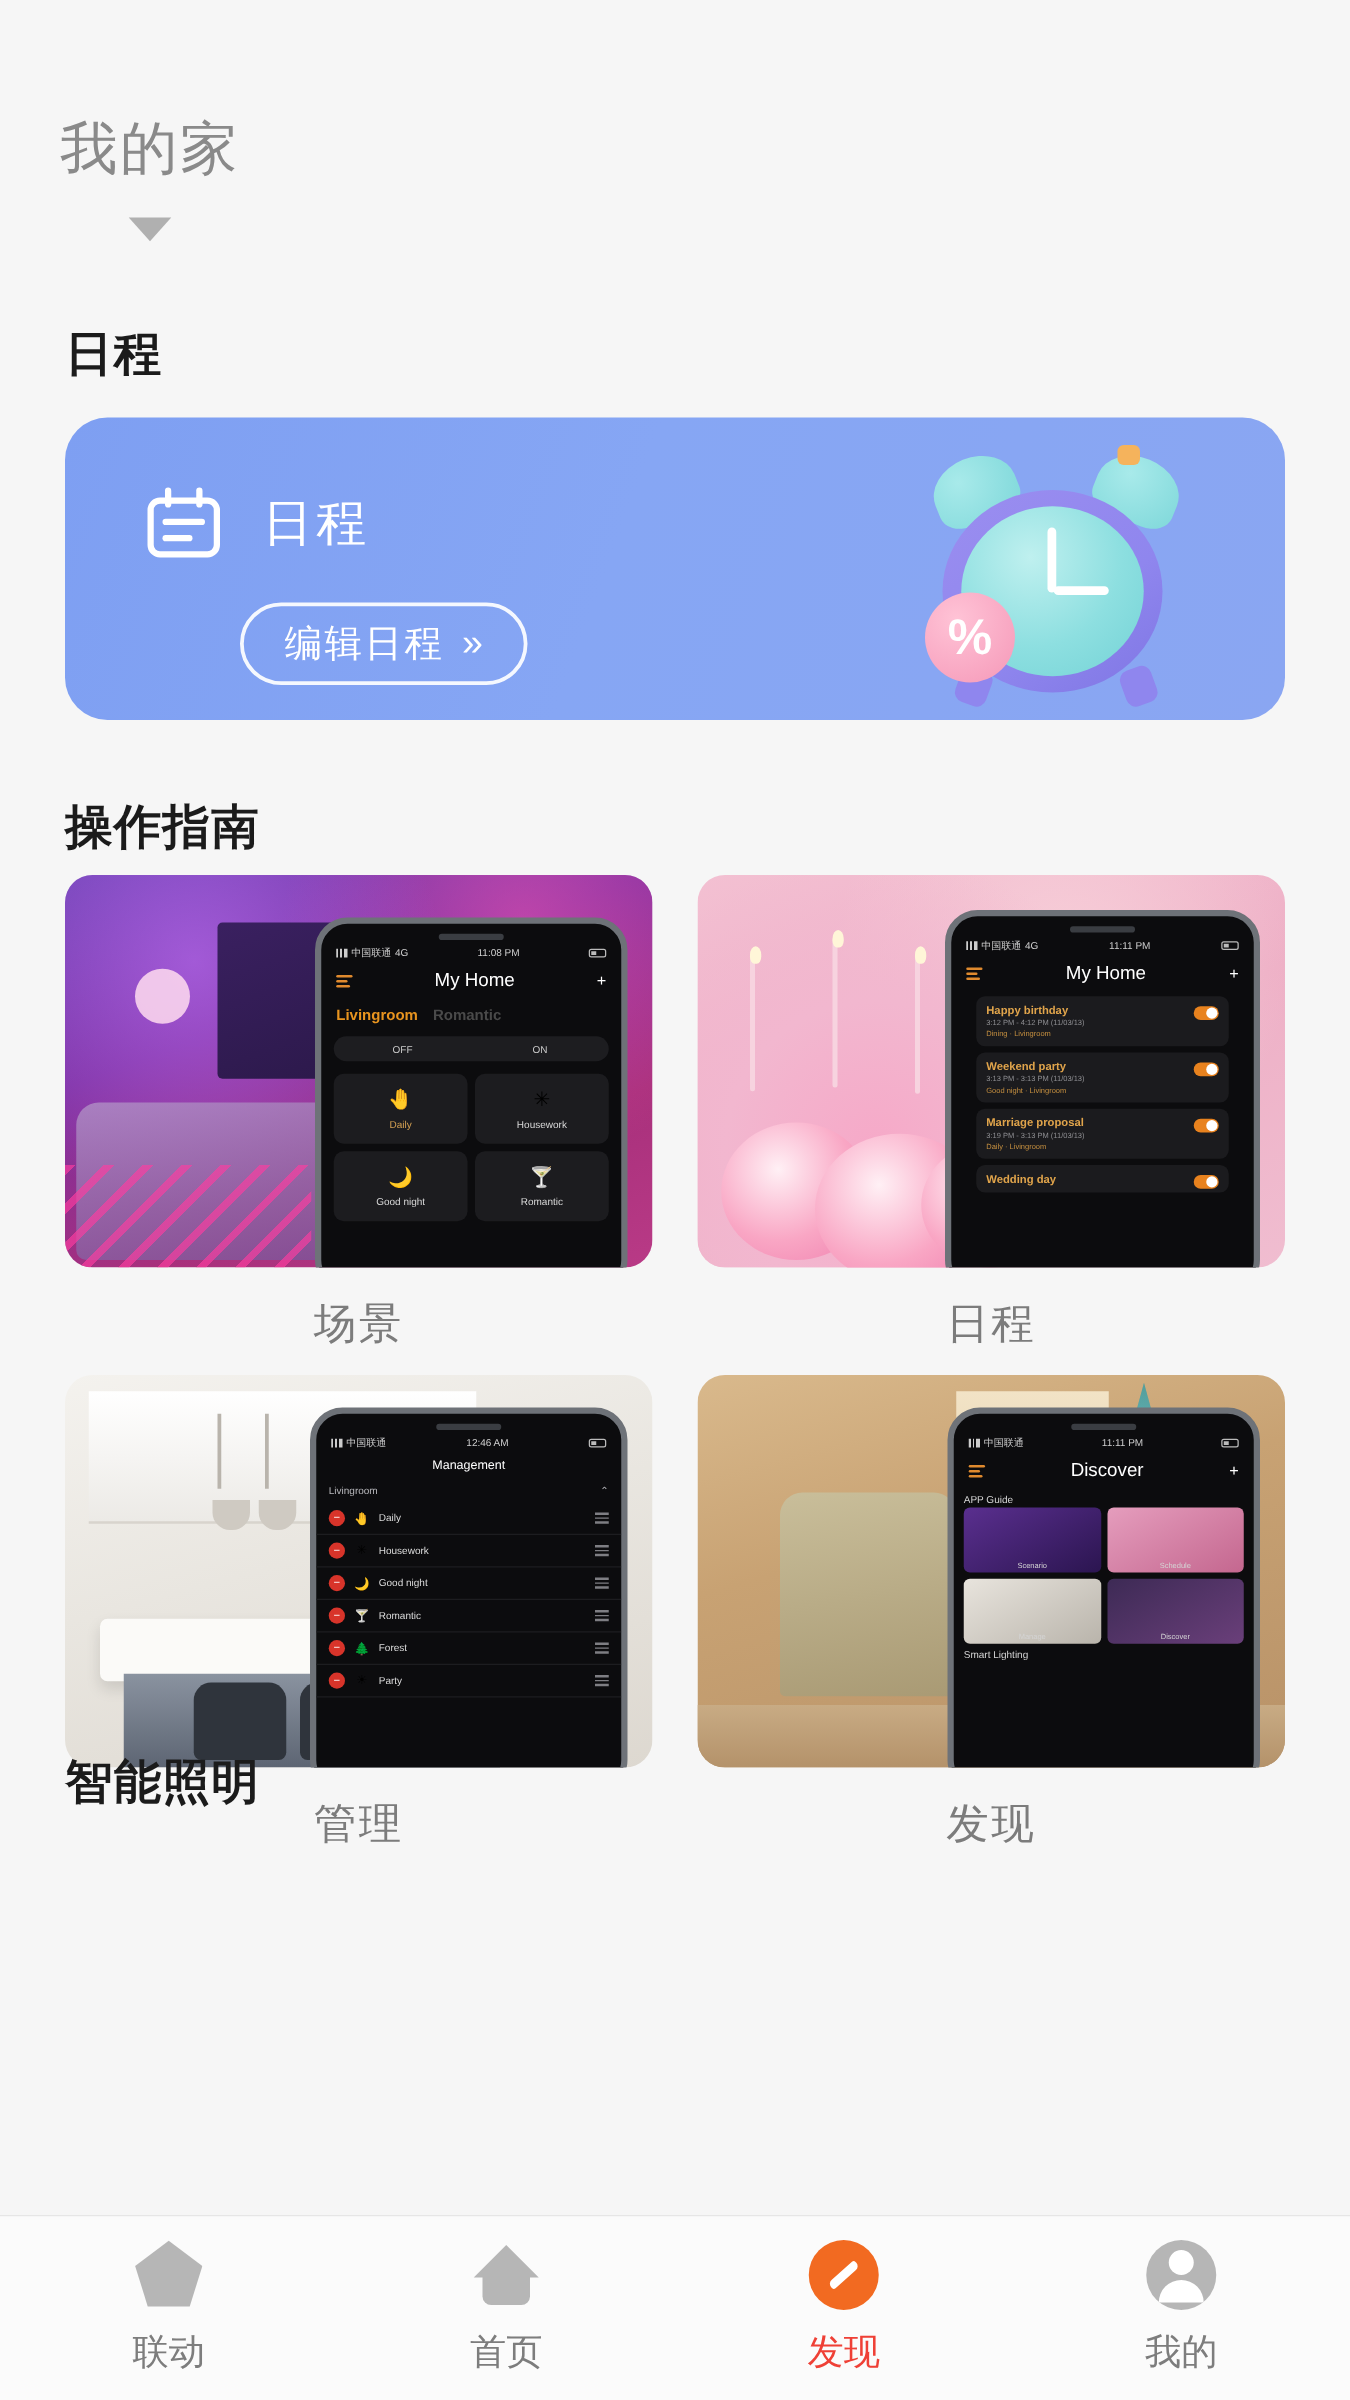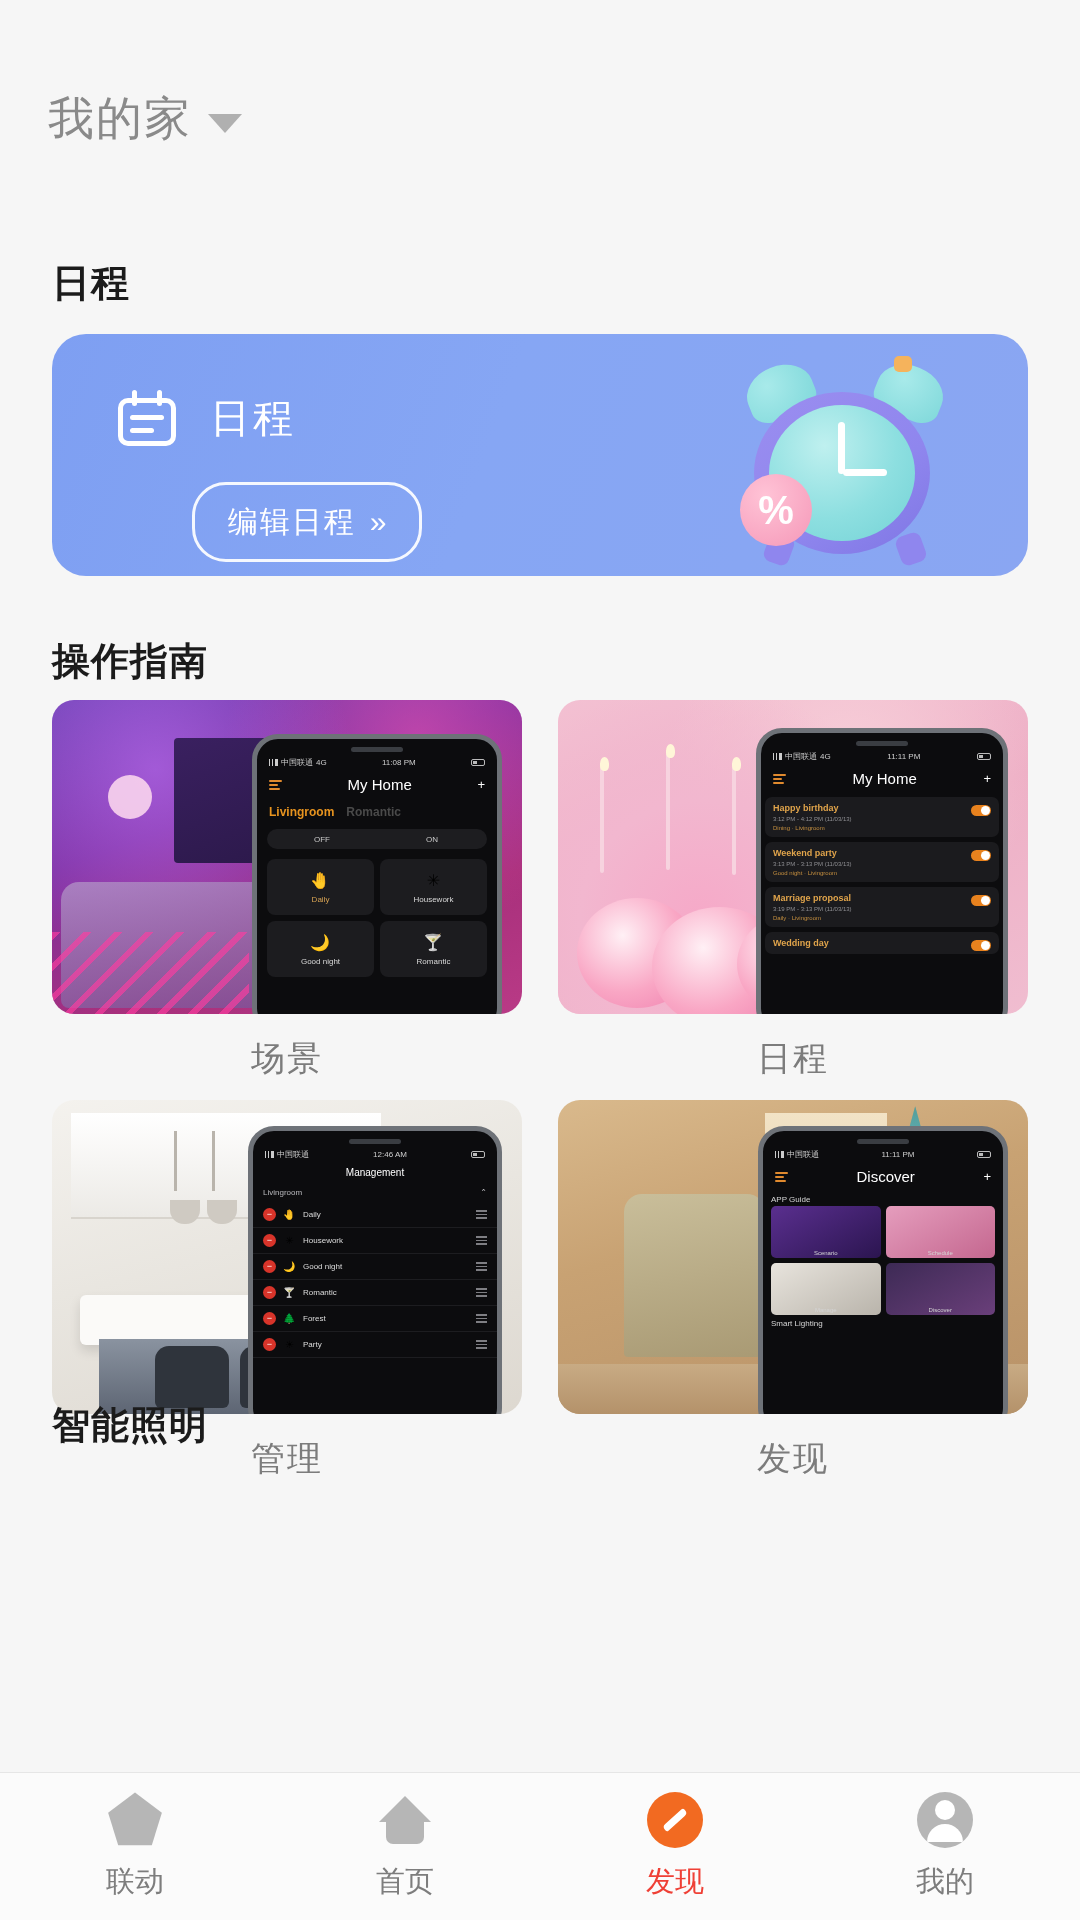--- a/index.html
+++ b/index.html
@@ -7,21 +7,21 @@
     width: 1080px; height: 1920px;
     font-family: "Liberation Sans", "DejaVu Sans", sans-serif;
     background: #f6f6f6;
     overflow: hidden;
   }
   .screen { position: relative; width: 1080px; height: 1920px; background: #f6f6f6; }
 
   
   .header {
     position: absolute; top: 88px; left: 48px;
-    display: flex; align-items: center; gap: 16px;
+    display: flex; align-items: center; gap: 16px; flex-direction: column;
   }
   .header-title { font-size: 46px; color: #8a8a8a; letter-spacing: 2px; }
   .caret {
     width: 0; height: 0; margin-top: 8px;
     border-left: 17px solid transparent;
     border-right: 17px solid transparent;
     border-top: 19px solid #b0b0b0;
   }
 
   
@@ -57,21 +57,21 @@
   .cal-icon .tab-r { left: 39px; }
   .cal-icon .ln1, .cal-icon .ln2 {
     position: absolute; left: 12px; width: 34px; height: 5px; background: #fff; border-radius: 3px;
   }
   .cal-icon .ln1 { top: 25px; }
   .cal-icon .ln2 { top: 38px; width: 24px; }
   .banner-label { font-size: 40px; color: #fff; letter-spacing: 3px; }
 
   .edit-pill {
     position: absolute; left: 140px; top: 148px;
-    width: 230px; height: 80px; border: 3px solid rgba(255,255,255,.92);
+    width: 230px; height: 66px; border: 3px solid rgba(255,255,255,.92);
     border-radius: 34px; display: flex; align-items: center; justify-content: center; gap: 14px; text-align: center;
   }
   .edit-pill .txt { font-size: 30px; color: #fff; letter-spacing: 2px; }
   .edit-pill .chev { font-size: 30px; color: #fff; }
 
   
   .clock { position: absolute; right: 78px; top: 22px; width: 210px; height: 210px; }
   .clock .bell-l, .clock .bell-r {
     position: absolute; top: 10px; width: 68px; height: 52px;
     background: radial-gradient(circle at 35% 30%, #a8eaea, #7fd8da);
@@ -284,21 +284,21 @@
   .ph-grid { display: grid; grid-template-columns: 1fr 1fr; gap: 6px; padding: 6px 10px; }
   .ph-card {
     background: #1c1c1f; border-radius: 8px; height: 56px;
     display: flex; flex-direction: column; align-items: center; justify-content: center; gap: 5px;
   }
   .ph-card .ic { font-size: 16px; }
   .ph-card .nm { font-size: 8px; color: #d6a253; }
   .ph-card .nm.w { color: #d8d8d8; }
 
   
-  .ph-list { padding: 4px 4px; display: flex; flex-direction: column; gap: 5px; }
+  .ph-list { padding: 4px 20px; display: flex; flex-direction: column; gap: 5px; }
   .ph-item { background: #1b1b1e; border-radius: 7px; padding: 6px 8px; position: relative; }
   .ph-item .t { font-size: 9px; color: #e0a44b; font-weight: bold; }
   .ph-item .s { font-size: 6px; color: #8e8e92; margin-top: 3px; }
   .ph-item .tag { font-size: 6px; color: #c58f3f; margin-top: 3px; }
   .ph-toggle {
     position: absolute; right: 8px; top: 8px; width: 20px; height: 11px;
     background: #e8821e; border-radius: 6px;
   }
   .ph-toggle i { position: absolute; right: 1px; top: 1px; width: 9px; height: 9px; background: #fff; border-radius: 50%; }
 

